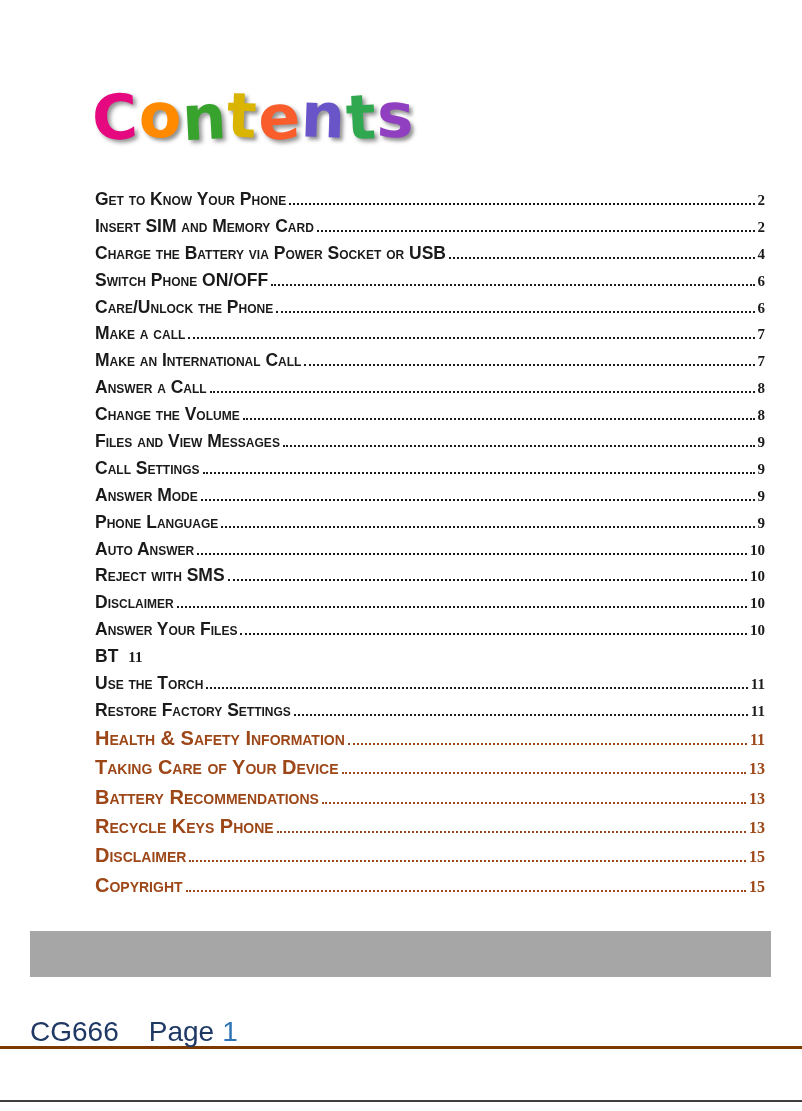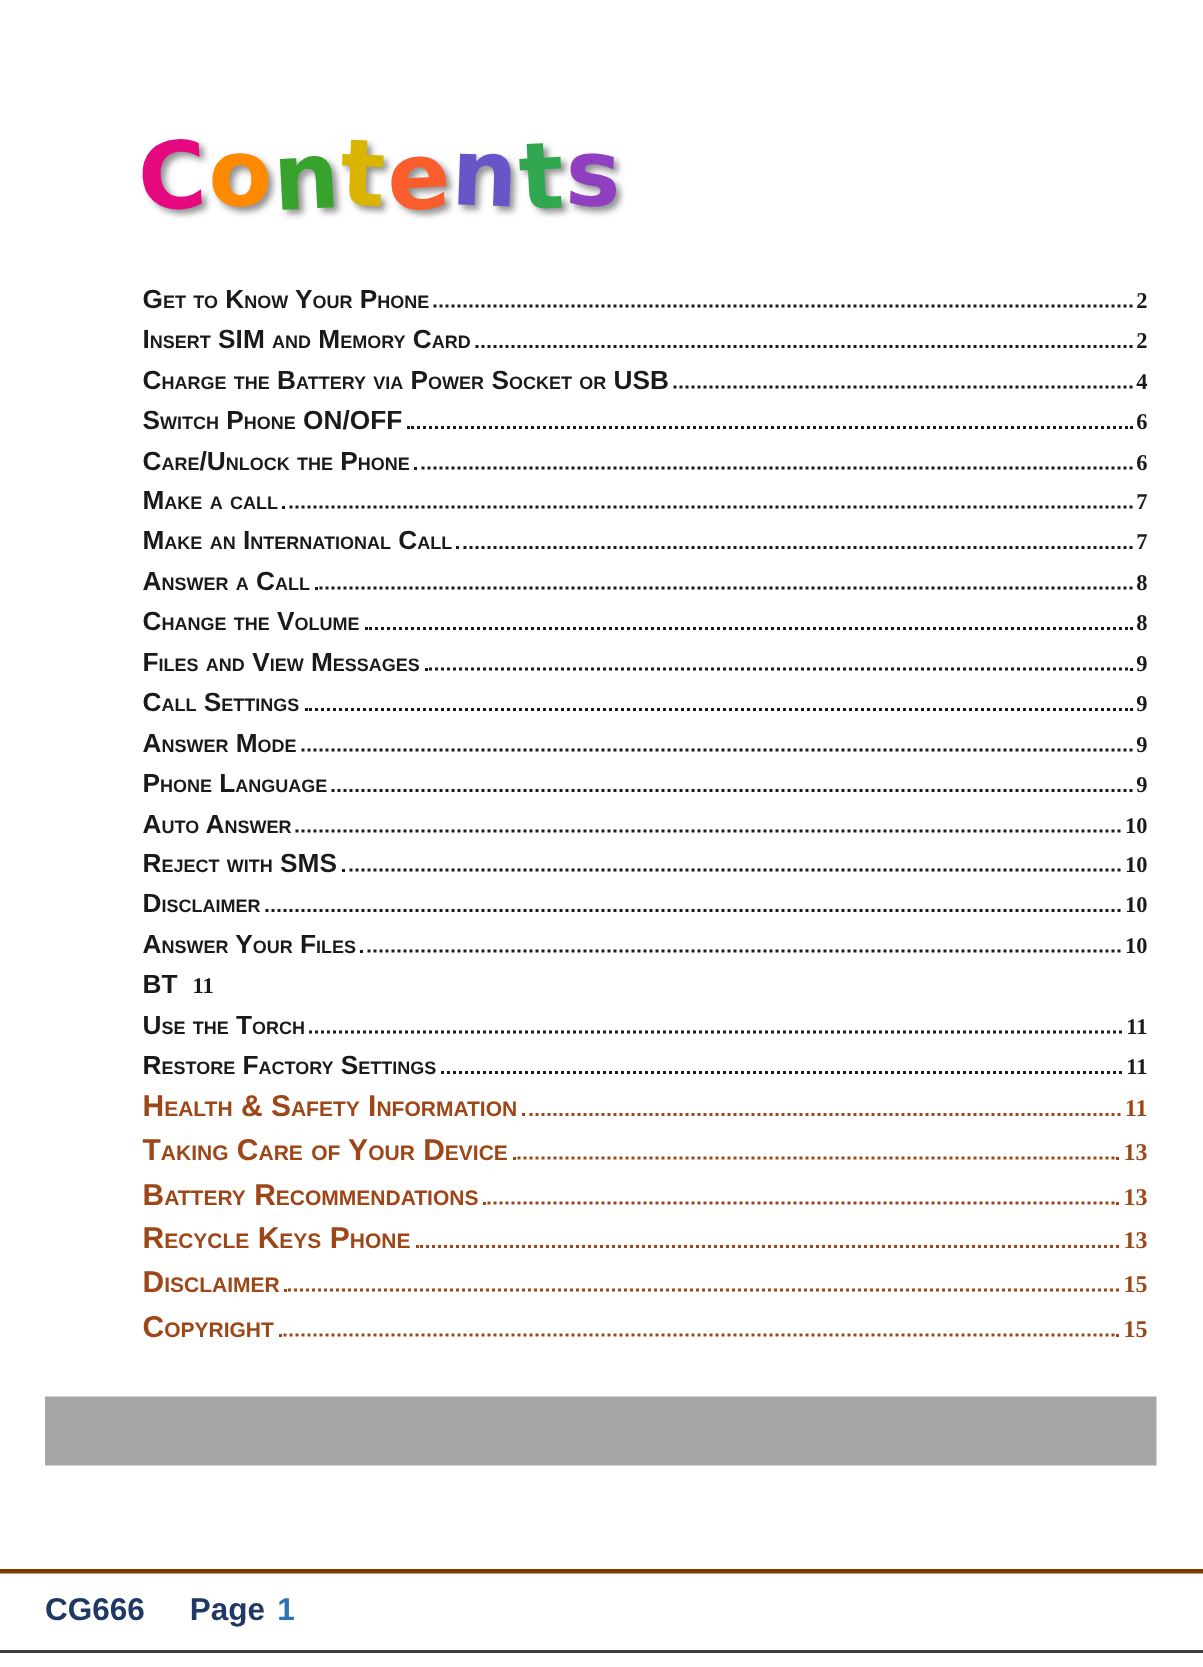--- a/index.html
+++ b/index.html
@@ -103,23 +103,23 @@
     position: absolute;
     left: 0;
     top: 1100px;
     width: 802px;
     height: 2px;
     background: var(--footer-rule-bottom, #3f3f3f);
   }
   .footer {
     position: absolute;
     left: 30px;
-    top: 1062px;
-    font-size: 21px;
-    font-weight: bold;
+    top: 1016px;
+    font-size: 28px;
+    font-weight: normal;
     white-space: nowrap;
   }
   .footer .model      { color: var(--model-color, #1f3864); margin-right: 30px; }
   .footer .page-label { color: var(--model-color, #1f3864); margin-right: 8px; }
   .footer .page-num   { color: var(--page-number-color, #2e74b5); }
 </style>
 </head>
 <body>
 
 <div class="page">

